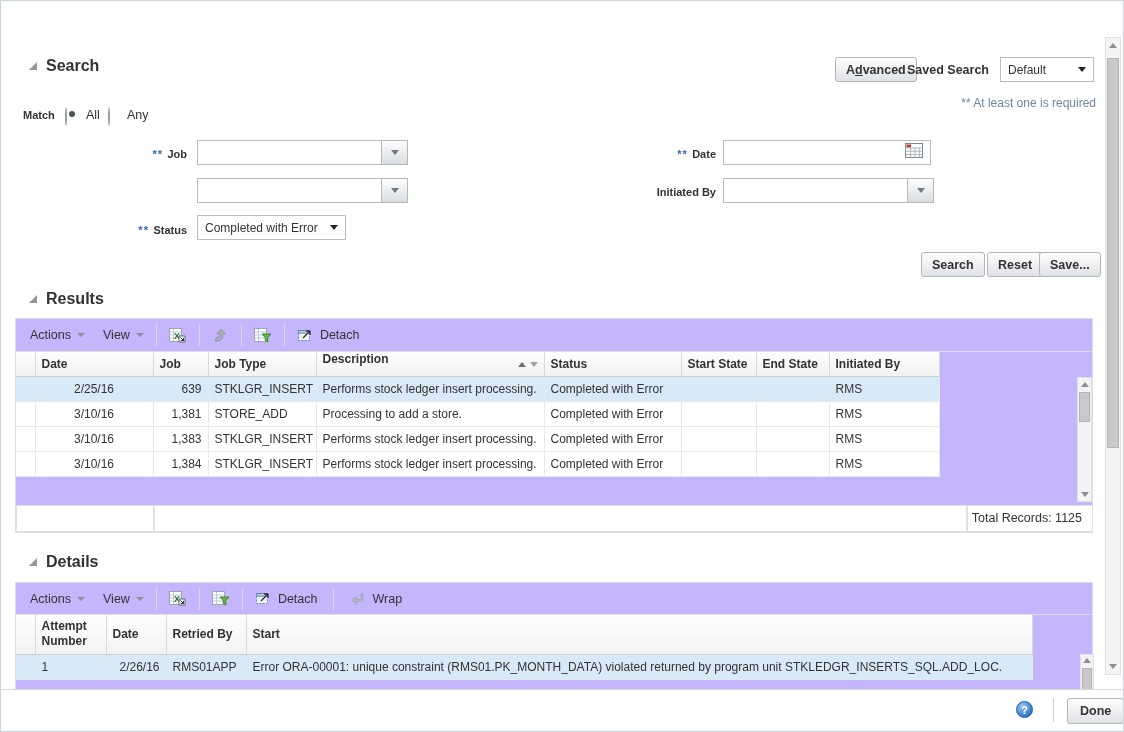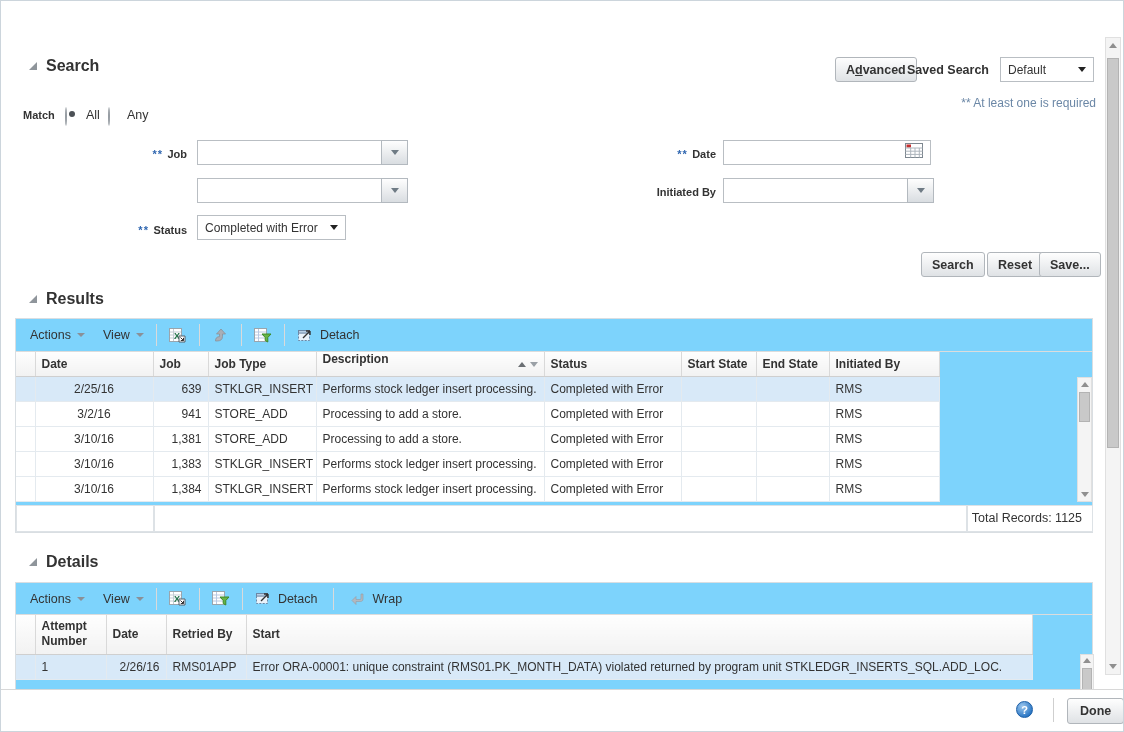--- a/index.html
+++ b/index.html
@@ -38,21 +38,21 @@
   .btn { background:linear-gradient(#fefefe,#dfe2e5); border:1px solid #b1b6bb; border-radius:3px;
          color:#333; font-weight:bold; font-size:12.5px; font-family:inherit; height:25px; padding:0 10px;
          cursor:pointer; display:inline-flex; align-items:center; justify-content:center; }
   .mn { text-decoration:underline; }
   .radio { width:14px; height:14px; border-radius:50%; border:1px solid #979da3;
            background:radial-gradient(#fff,#e9e9e9); position:relative; cursor:pointer; }
   .radio.on::after { content:""; position:absolute; left:3px; top:3px; width:6px; height:6px;
                      border-radius:50%; background:#4c5156; }
 
   
-  .panel { position:absolute; left:14px; width:1078px; background:#7dd3fc; border:1px solid #d9dee2; }
+  .panel { position:absolute; left:14px; width:1078px; background:#c4b5fd; border:1px solid #d9dee2; }
   .toolbar { display:flex; align-items:center; padding:0 0 0 14px; border-bottom:1px solid #dcdcdc; }
   .menu-item { display:flex; align-items:center; gap:6px; font-size:12.5px; color:#333; cursor:pointer; }
   .tri-menu { width:0; height:0; border-top:4px solid #8a9097; border-left:4px solid transparent; border-right:4px solid transparent; }
   .tsep { width:1px; height:22px; background:#dadada; margin:0 12px; }
   .ticon { display:flex; align-items:center; justify-content:center; cursor:pointer; }
   .tlabel { font-size:12.5px; color:#333; }
 
   
   table.grid { border-collapse:collapse; table-layout:fixed; }
   table.grid th { background:linear-gradient(#fefefe,#f2f2f2); font-size:12px; font-weight:bold; color:#333;
@@ -250,31 +250,20 @@
           <th class="c8">Initiated By</th>
         </tr>
       </thead>
       <tbody id="results-tbody">
           <tr class="selected">
             <td class="c0"></td>
             <td class="c1">2/25/16</td>
             <td class="c2">639</td>
             <td class="c3">STKLGR_INSERT</td>
             <td class="c4">Performs stock ledger insert processing.</td>
-            <td class="c5">Completed with Error</td>
-            <td class="c6"></td>
-            <td class="c7"></td>
-            <td class="c8">RMS</td>
-          </tr>
-          <tr>
-            <td class="c0"></td>
-            <td class="c1">3/2/16</td>
-            <td class="c2">941</td>
-            <td class="c3">STORE_ADD</td>
-            <td class="c4">Processing to add a store.</td>
             <td class="c5">Completed with Error</td>
             <td class="c6"></td>
             <td class="c7"></td>
             <td class="c8">RMS</td>
           </tr>
           <tr>
             <td class="c0"></td>
             <td class="c1">3/10/16</td>
             <td class="c2">1,381</td>
             <td class="c3">STORE_ADD</td>

